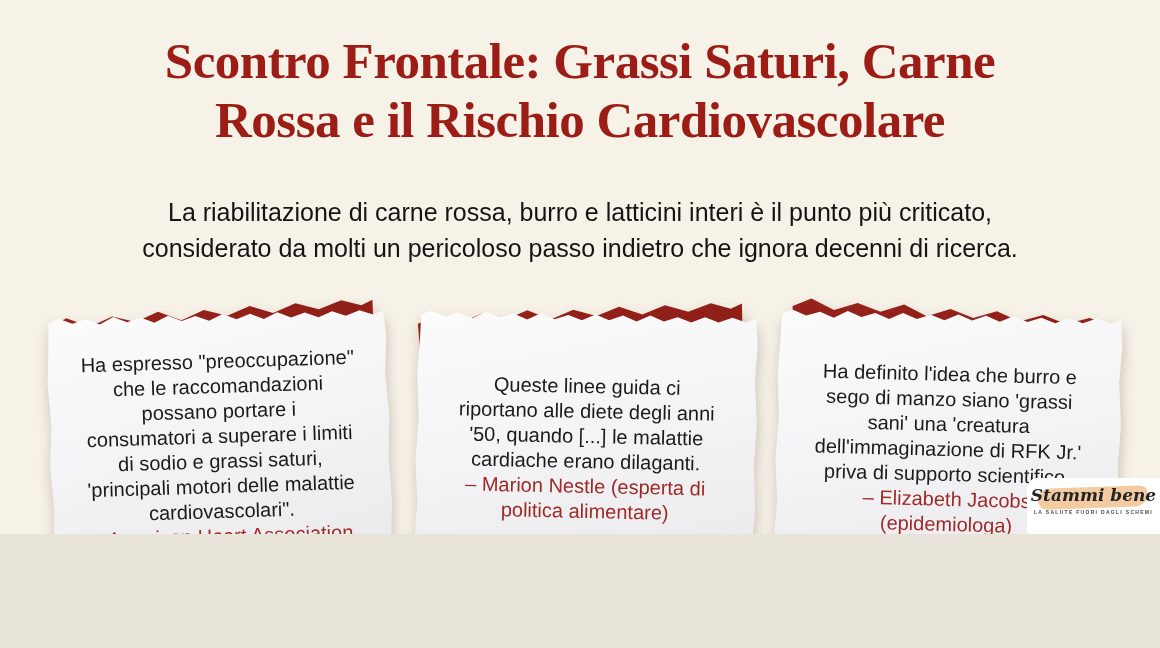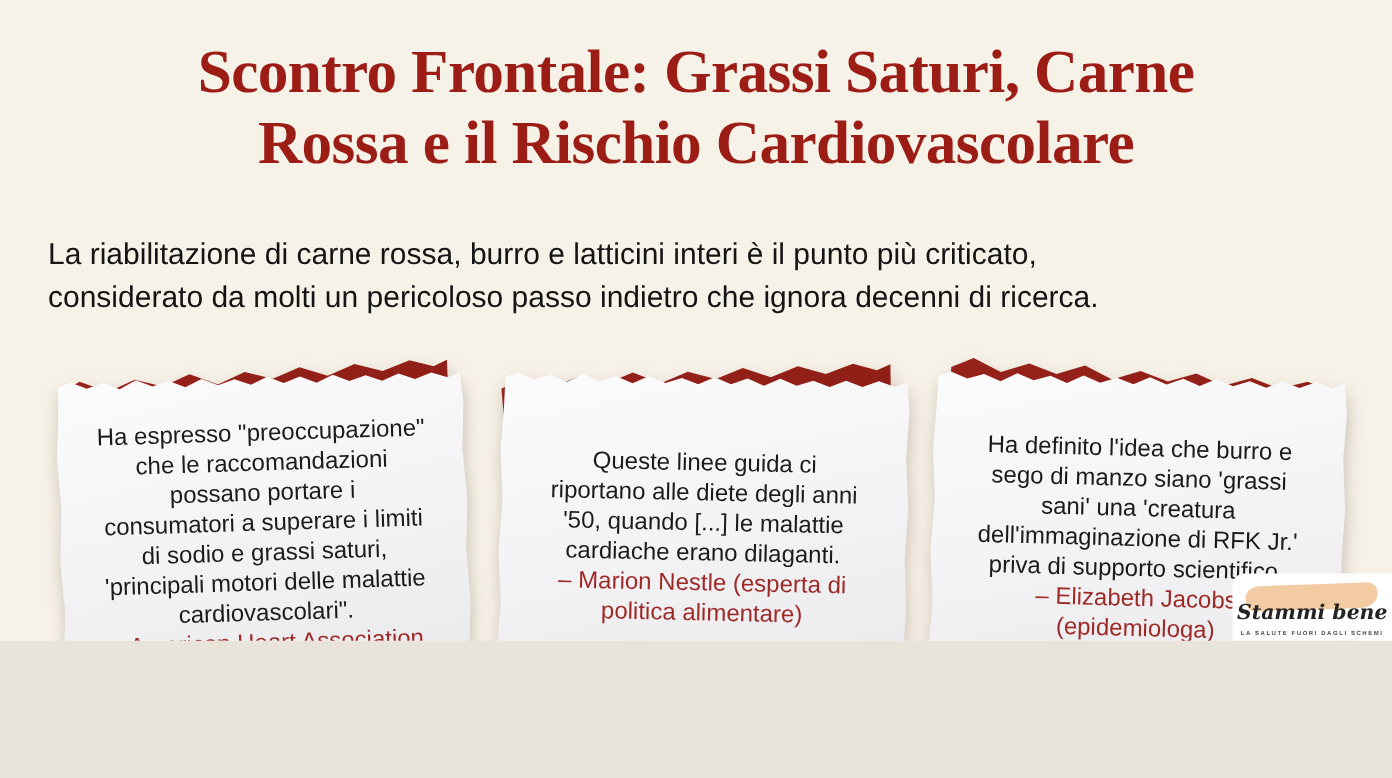--- a/index.html
+++ b/index.html
@@ -20,21 +20,21 @@
     font-family:"Liberation Serif", serif;
     font-weight:700;
     font-size:51px;
     line-height:1.16;
     letter-spacing:-0.5px;
     color:#9b1d15;
     white-space:pre-line;
   }
   .subtitle {
     position:absolute; top:194px; left:40px; right:40px;
-    text-align:left;
+    text-align:center;
     font-size:25px;
     line-height:1.45;
     color:#141414;
     white-space:pre-line;
   }
 
   
   .card {
     position:absolute;
     top:288px;
@@ -105,21 +105,21 @@
   }
   .brush {
     position:absolute; left:11px; top:9px;
     width:110px; height:21px;
     background:#f3cba2;
     border-radius:12px 9px 14px 8px / 10px 7px 12px 9px;
     transform:rotate(-2deg);
   }
   .brand-name {
     position:relative;
-    margin-top:23px;
+    margin-top:7px;
     text-align:center;
     font-family:"DejaVu Serif", serif;
     font-style:italic;
     font-weight:700;
     font-size:17px;
     color:#242424;
   }
   .brand-tagline {
     position:relative;
     margin-top:4px;

